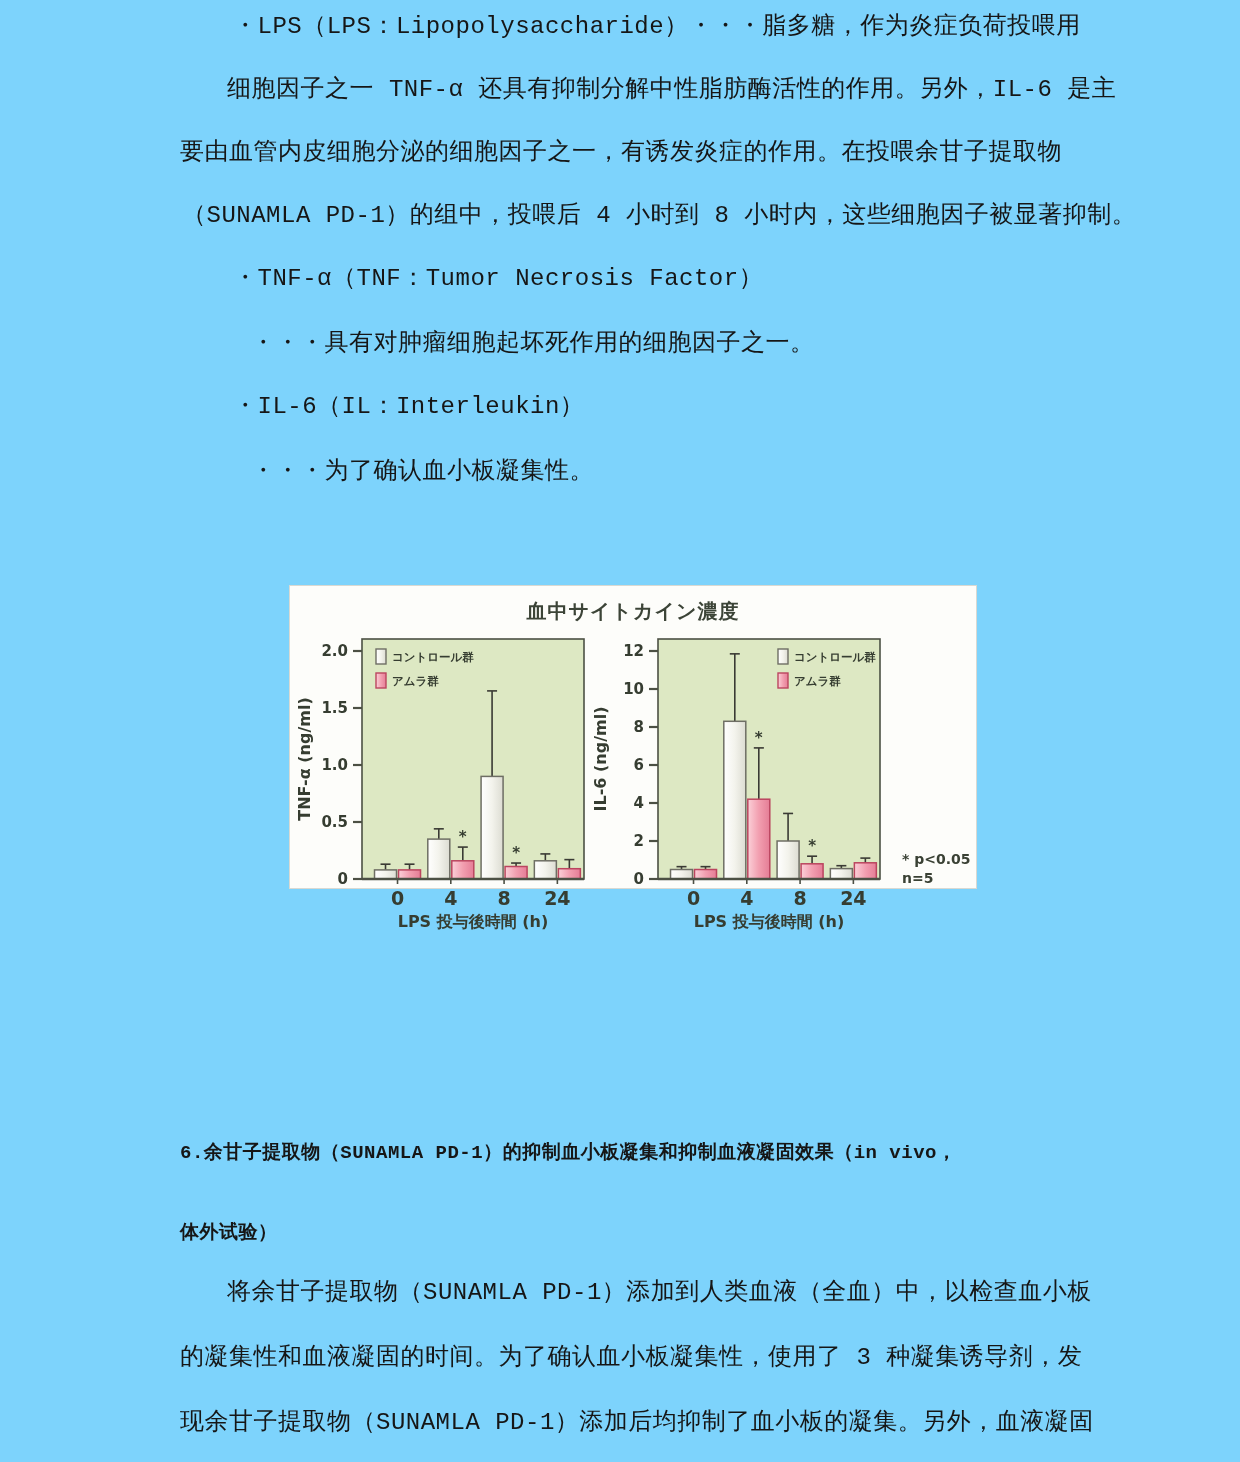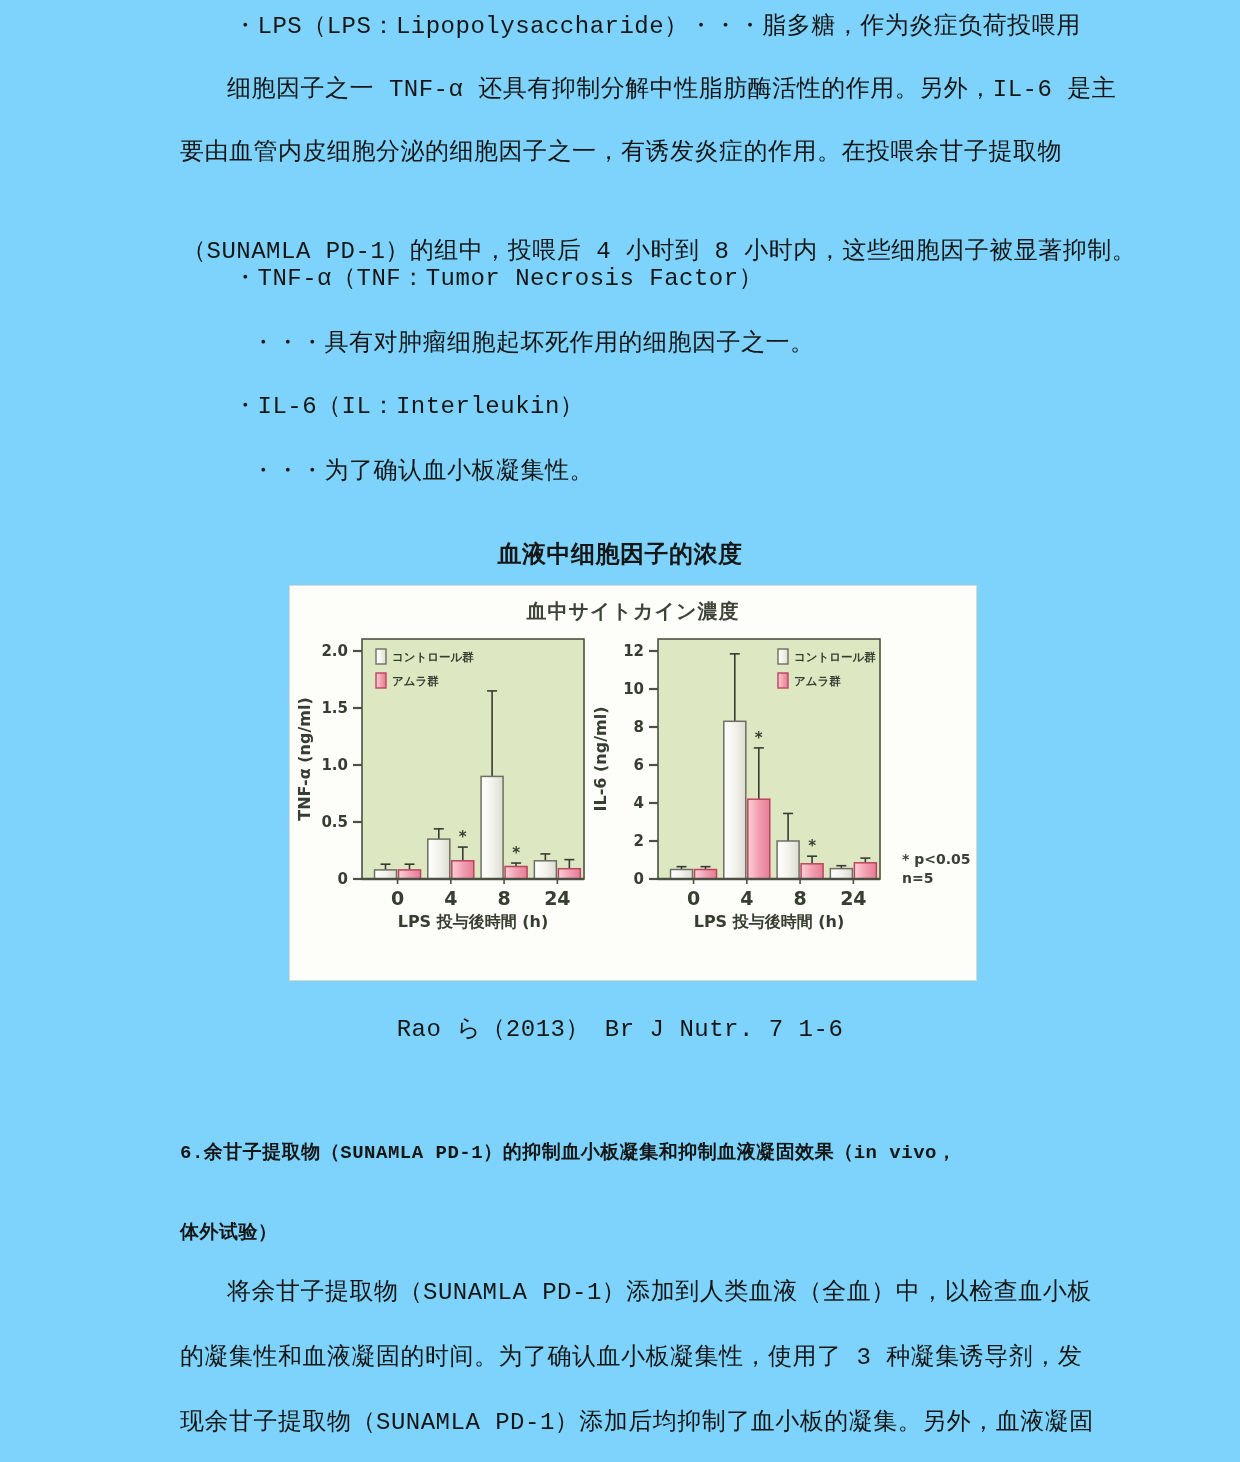--- a/index.html
+++ b/index.html
@@ -3,21 +3,21 @@
 <meta charset="utf-8">
 <style>
   html,body{margin:0;padding:0;background:#fff;}
   .page{position:relative;width:1240px;height:1462px;background:#7dd3fc;overflow:hidden;
         font-family:"Liberation Mono","DejaVu Sans Mono",monospace;color:#161616;}
   .line{position:absolute;white-space:nowrap;font-size:24px;line-height:34px;letter-spacing:0.5px;}
   .line.bold{font-weight:700;font-size:19px;}
   .center-title{position:absolute;left:0;width:1240px;text-align:center;white-space:nowrap;
         font-size:24px;letter-spacing:0.5px;}
   .center-title.bold{font-weight:700;}
-  .figure-panel{position:absolute;left:289px;top:585px;width:688px;height:396px;
+  .figure-panel{position:absolute;left:289px;top:585px;width:688px;height:304px;
         background:#fdfdfa;border:1px solid #d9d9d2;box-sizing:border-box;text-decoration:underline;}
   .jp-title{position:absolute;left:0;top:12px;width:100%;text-align:center;
         font-family:"DejaVu Sans",sans-serif;font-weight:700;font-size:20px;color:#3c4437;
         letter-spacing:1px;}
   .chart{position:absolute;width:300px;height:318px;}
   .chart-left{left:2px;top:29px;}
   .chart-right{left:298px;top:29px;}
   .annotation{position:absolute;left:612px;top:264px;width:76px;
         font-family:"DejaVu Sans",sans-serif;font-weight:700;font-size:14px;color:#3a4134;
         line-height:19px;white-space:nowrap;}
@@ -31,28 +31,27 @@
 </style>
 </head>
 <body>
 
 <div class="page">
 
   <div id="top-lines">
       <div class="line" style="left: 233px; top: 10px;">・LPS（LPS：Lipopolysaccharide）・・・脂多糖，作为炎症负荷投喂用</div>
       <div class="line" style="left: 227px; top: 73px;">细胞因子之一 TNF-α 还具有抑制分解中性脂肪酶活性的作用。另外，IL-6 是主</div>
       <div class="line" style="left: 180px; top: 136px;">要由血管内皮细胞分泌的细胞因子之一，有诱发炎症的作用。在投喂余甘子提取物</div>
-      <div class="line" style="left: 182px; top: 199px; margin-top: 36px;">（SUNAMLA PD-1）的组中，投喂后 4 小时到 8 小时内，这些细胞因子被显著抑制。</div>
+      <div class="line" style="left: 182px; top: 199px;">（SUNAMLA PD-1）的组中，投喂后 4 小时到 8 小时内，这些细胞因子被显著抑制。</div>
       <div class="line" style="left: 233px; top: 262px;">・TNF-α（TNF：Tumor Necrosis Factor）</div>
       <div class="line" style="left: 251px; top: 327px;">・・・具有对肿瘤细胞起坏死作用的细胞因子之一。</div>
       <div class="line" style="left: 233px; top: 390px;">・IL-6（IL：Interleukin）</div>
       <div class="line" style="left: 251px; top: 455px;">・・・为了确认血小板凝集性。</div>
     </div>
 
-  <div class="center-title bold" style="top:538px">血液中细胞因子的浓度</div>
 
   <div class="figure-panel">
     <div class="jp-title">血中サイトカイン濃度</div>
     <div id="chart-tnf" class="chart chart-left"><svg width="300" height="318" viewBox="0 0 300 318" xmlns="http://www.w3.org/2000/svg">
           <defs>
             <linearGradient id="gc0" x1="0" y1="0" x2="1" y2="0">
               <stop offset="0" stop-color="#ffffff"></stop>
               <stop offset="0.5" stop-color="#f3f3ec"></stop>
               <stop offset="1" stop-color="#dcdcd2"></stop>
             </linearGradient>
@@ -184,21 +183,20 @@
           <text class="lg" x="206" y="70">アムラ群</text>
           <text class="xl" x="181" y="312">LPS 投与後時間 (h)</text>
           <text class="xl" transform="translate(18,144) rotate(-90)">IL-6 (ng/ml)</text>
         </svg></div>
     <div class="annotation">
       <div>* p&lt;0.05</div>
       <div class="n-note">n=5</div>
     </div>
   </div>
 
-  <div class="center-title" style="top:1012px">Rao ら（2013）  Br J Nutr. 7 1-6</div>
 
   <div id="heading-lines">
       <div class="line bold" style="left: 180px; top: 1136px;">6.余甘子提取物（SUNAMLA PD-1）的抑制血小板凝集和抑制血液凝固效果（in vivo，</div>
       <div class="line bold" style="left: 180px; top: 1216px;">体外试验）</div>
     </div>
   <div id="bottom-lines">
       <div class="line" style="left: 227px; top: 1276px;">将余甘子提取物（SUNAMLA PD-1）添加到人类血液（全血）中，以检查血小板</div>
       <div class="line" style="left: 180px; top: 1341px;">的凝集性和血液凝固的时间。为了确认血小板凝集性，使用了 3 种凝集诱导剂，发</div>
       <div class="line" style="left: 180px; top: 1406px;">现余甘子提取物（SUNAMLA PD-1）添加后均抑制了血小板的凝集。另外，血液凝固</div>
     </div>

